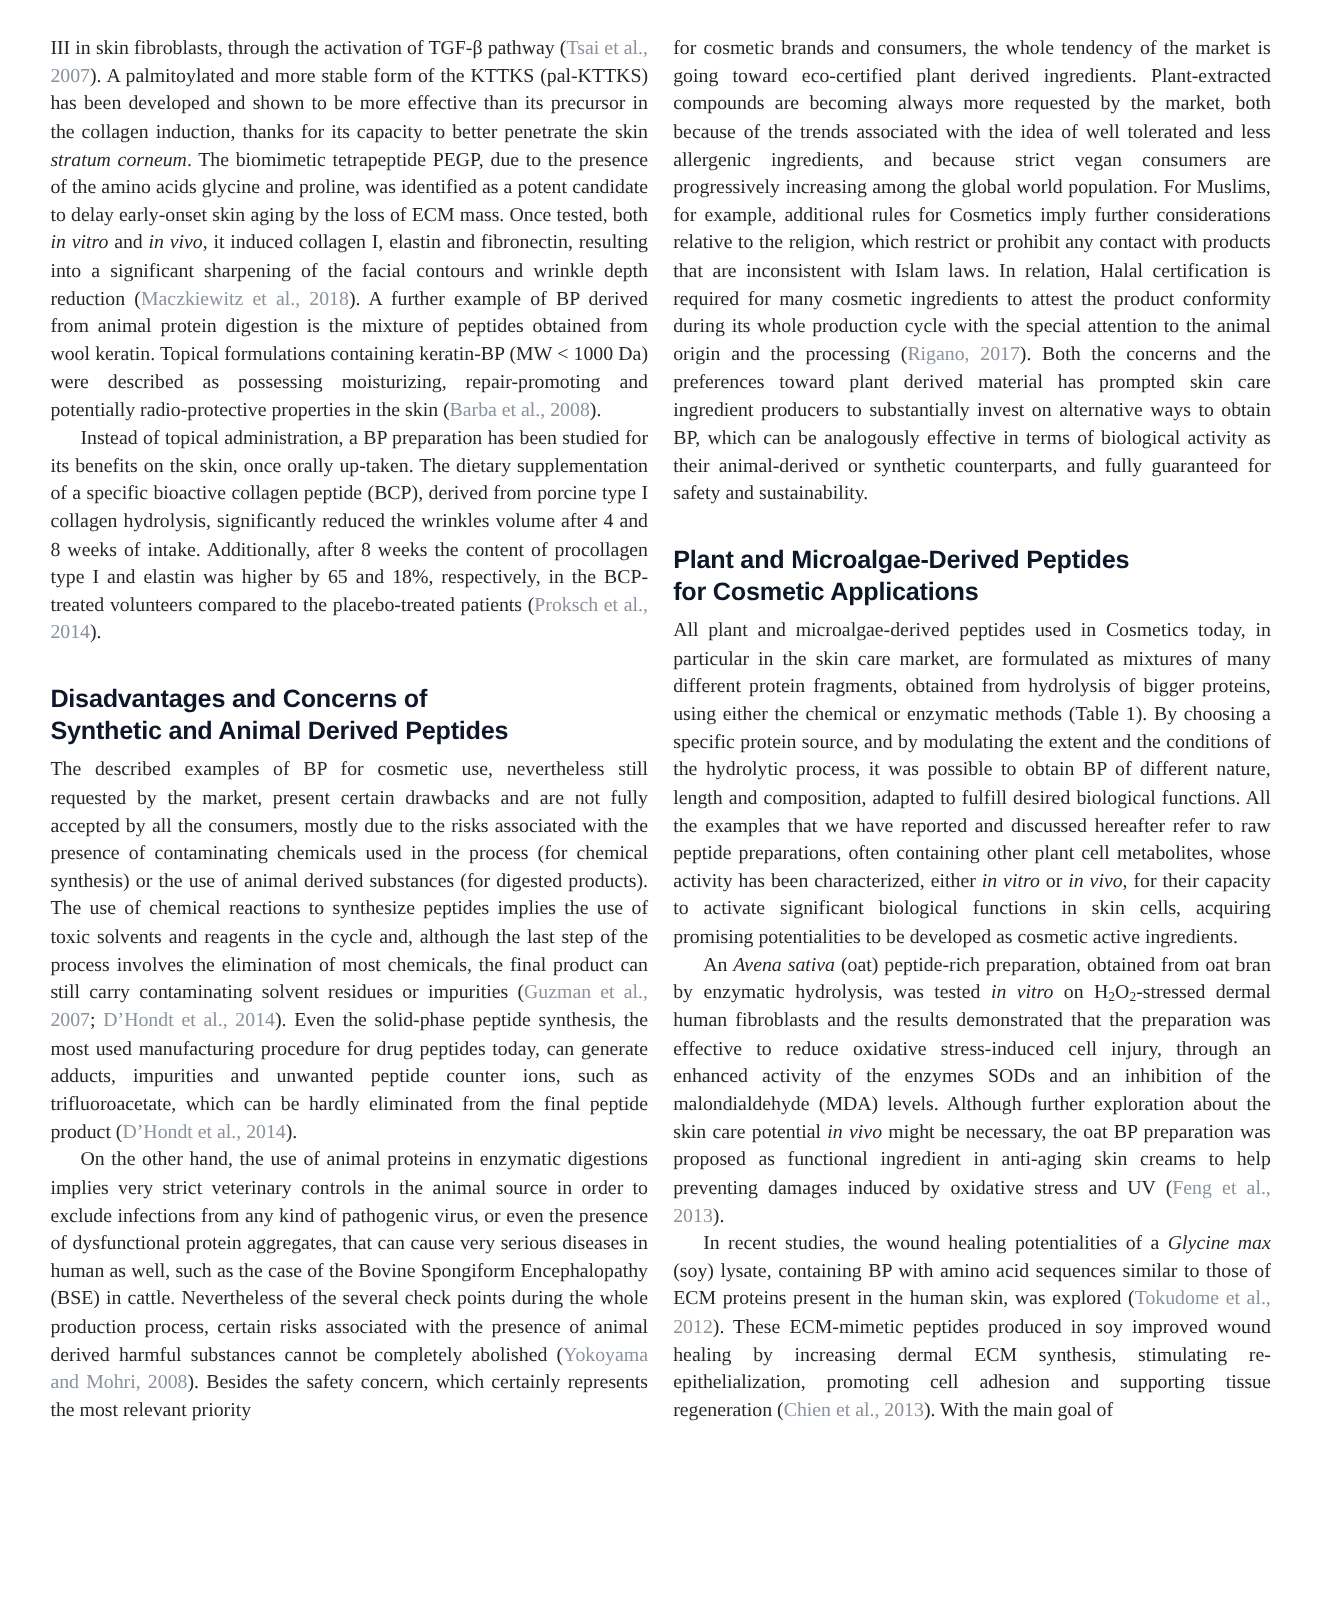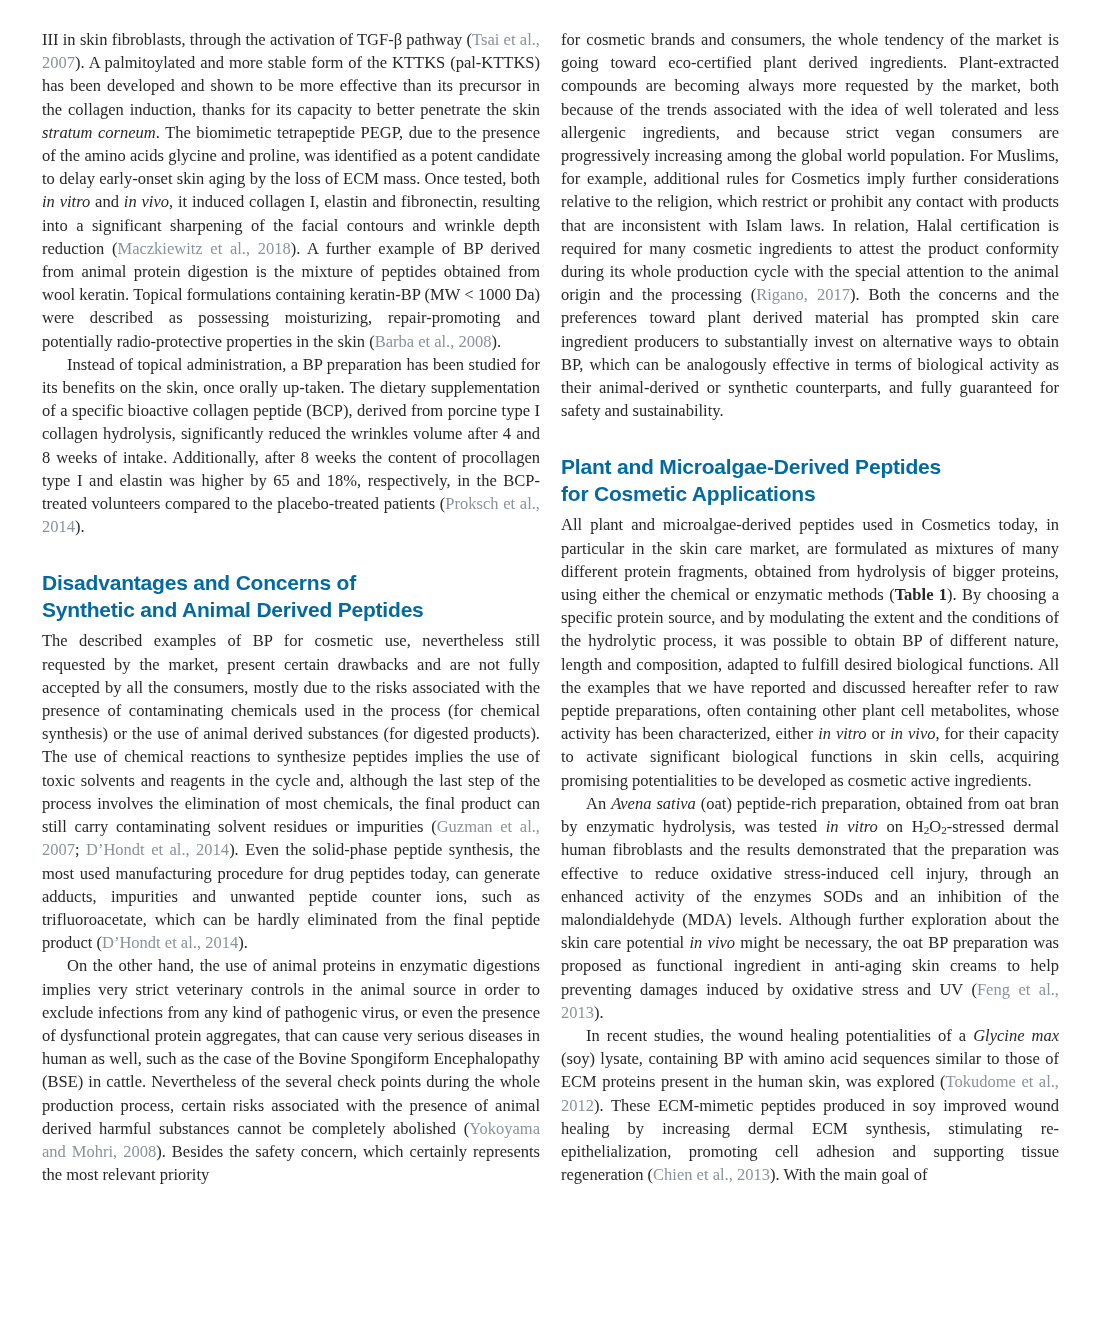--- a/index.html
+++ b/index.html
@@ -29,30 +29,30 @@
     color: #272727;
     text-align: justify;
     text-justify: inter-word;
   }
   .col p.indent { text-indent: 25px; font-family: Liberation Serif, serif; }
   .col h2 {
     font-family: "Liberation Sans", sans-serif;
     font-weight: 700;
     font-size: 21px;
     line-height: 26.5px;
-    color: #0369a1;
+    color: #0f172a;
     letter-spacing: -0.2px;
     margin: 32px 0 6px 0;
     white-space: pre-line;
     text-align: left;
   }
   
   .col > :first-child { margin-top: 0; }
   .it   { font-style: italic; }
-  .bold { font-weight: 700; }
+  .bold { font-weight: 400; }
   .cite { color: #8a929b; }
   .sub  { font-size: 0.68em; vertical-align: -0.22em; line-height: 0; }
 </style>
 </head>
 <body>
 
 <div class="page">
   <div class="col">
       <p><span>III in skin fibroblasts, through the activation of TGF-β pathway (</span><span class="cite">Tsai et al., 2007</span><span>). A palmitoylated and more stable form of the KTTKS (pal-KTTKS) has been developed and shown to be more effective than its precursor in the collagen induction, thanks for its capacity to better penetrate the skin </span><span class="it">stratum corneum</span><span>. The biomimetic tetrapeptide PEGP, due to the presence of the amino acids glycine and proline, was identified as a potent candidate to delay early-onset skin aging by the loss of ECM mass. Once tested, both </span><span class="it">in vitro</span><span> and </span><span class="it">in vivo</span><span>, it induced collagen I, elastin and fibronectin, resulting into a significant sharpening of the facial contours and wrinkle depth reduction (</span><span class="cite">Maczkiewitz et al., 2018</span><span>). A further example of BP derived from animal protein digestion is the mixture of peptides obtained from wool keratin. Topical formulations containing keratin-BP (MW &lt; 1000 Da) were described as possessing moisturizing, repair-promoting and potentially radio-protective properties in the skin (</span><span class="cite">Barba et al., 2008</span><span>).</span></p>
       <p class="indent"><span>Instead of topical administration, a BP preparation has been studied for its benefits on the skin, once orally up-taken. The dietary supplementation of a specific bioactive collagen peptide (BCP), derived from porcine type I collagen hydrolysis, significantly reduced the wrinkles volume after 4 and 8 weeks of intake. Additionally, after 8 weeks the content of procollagen type I and elastin was higher by 65 and 18%, respectively, in the BCP-treated volunteers compared to the placebo-treated patients (</span><span class="cite">Proksch et al., 2014</span><span>).</span></p>

